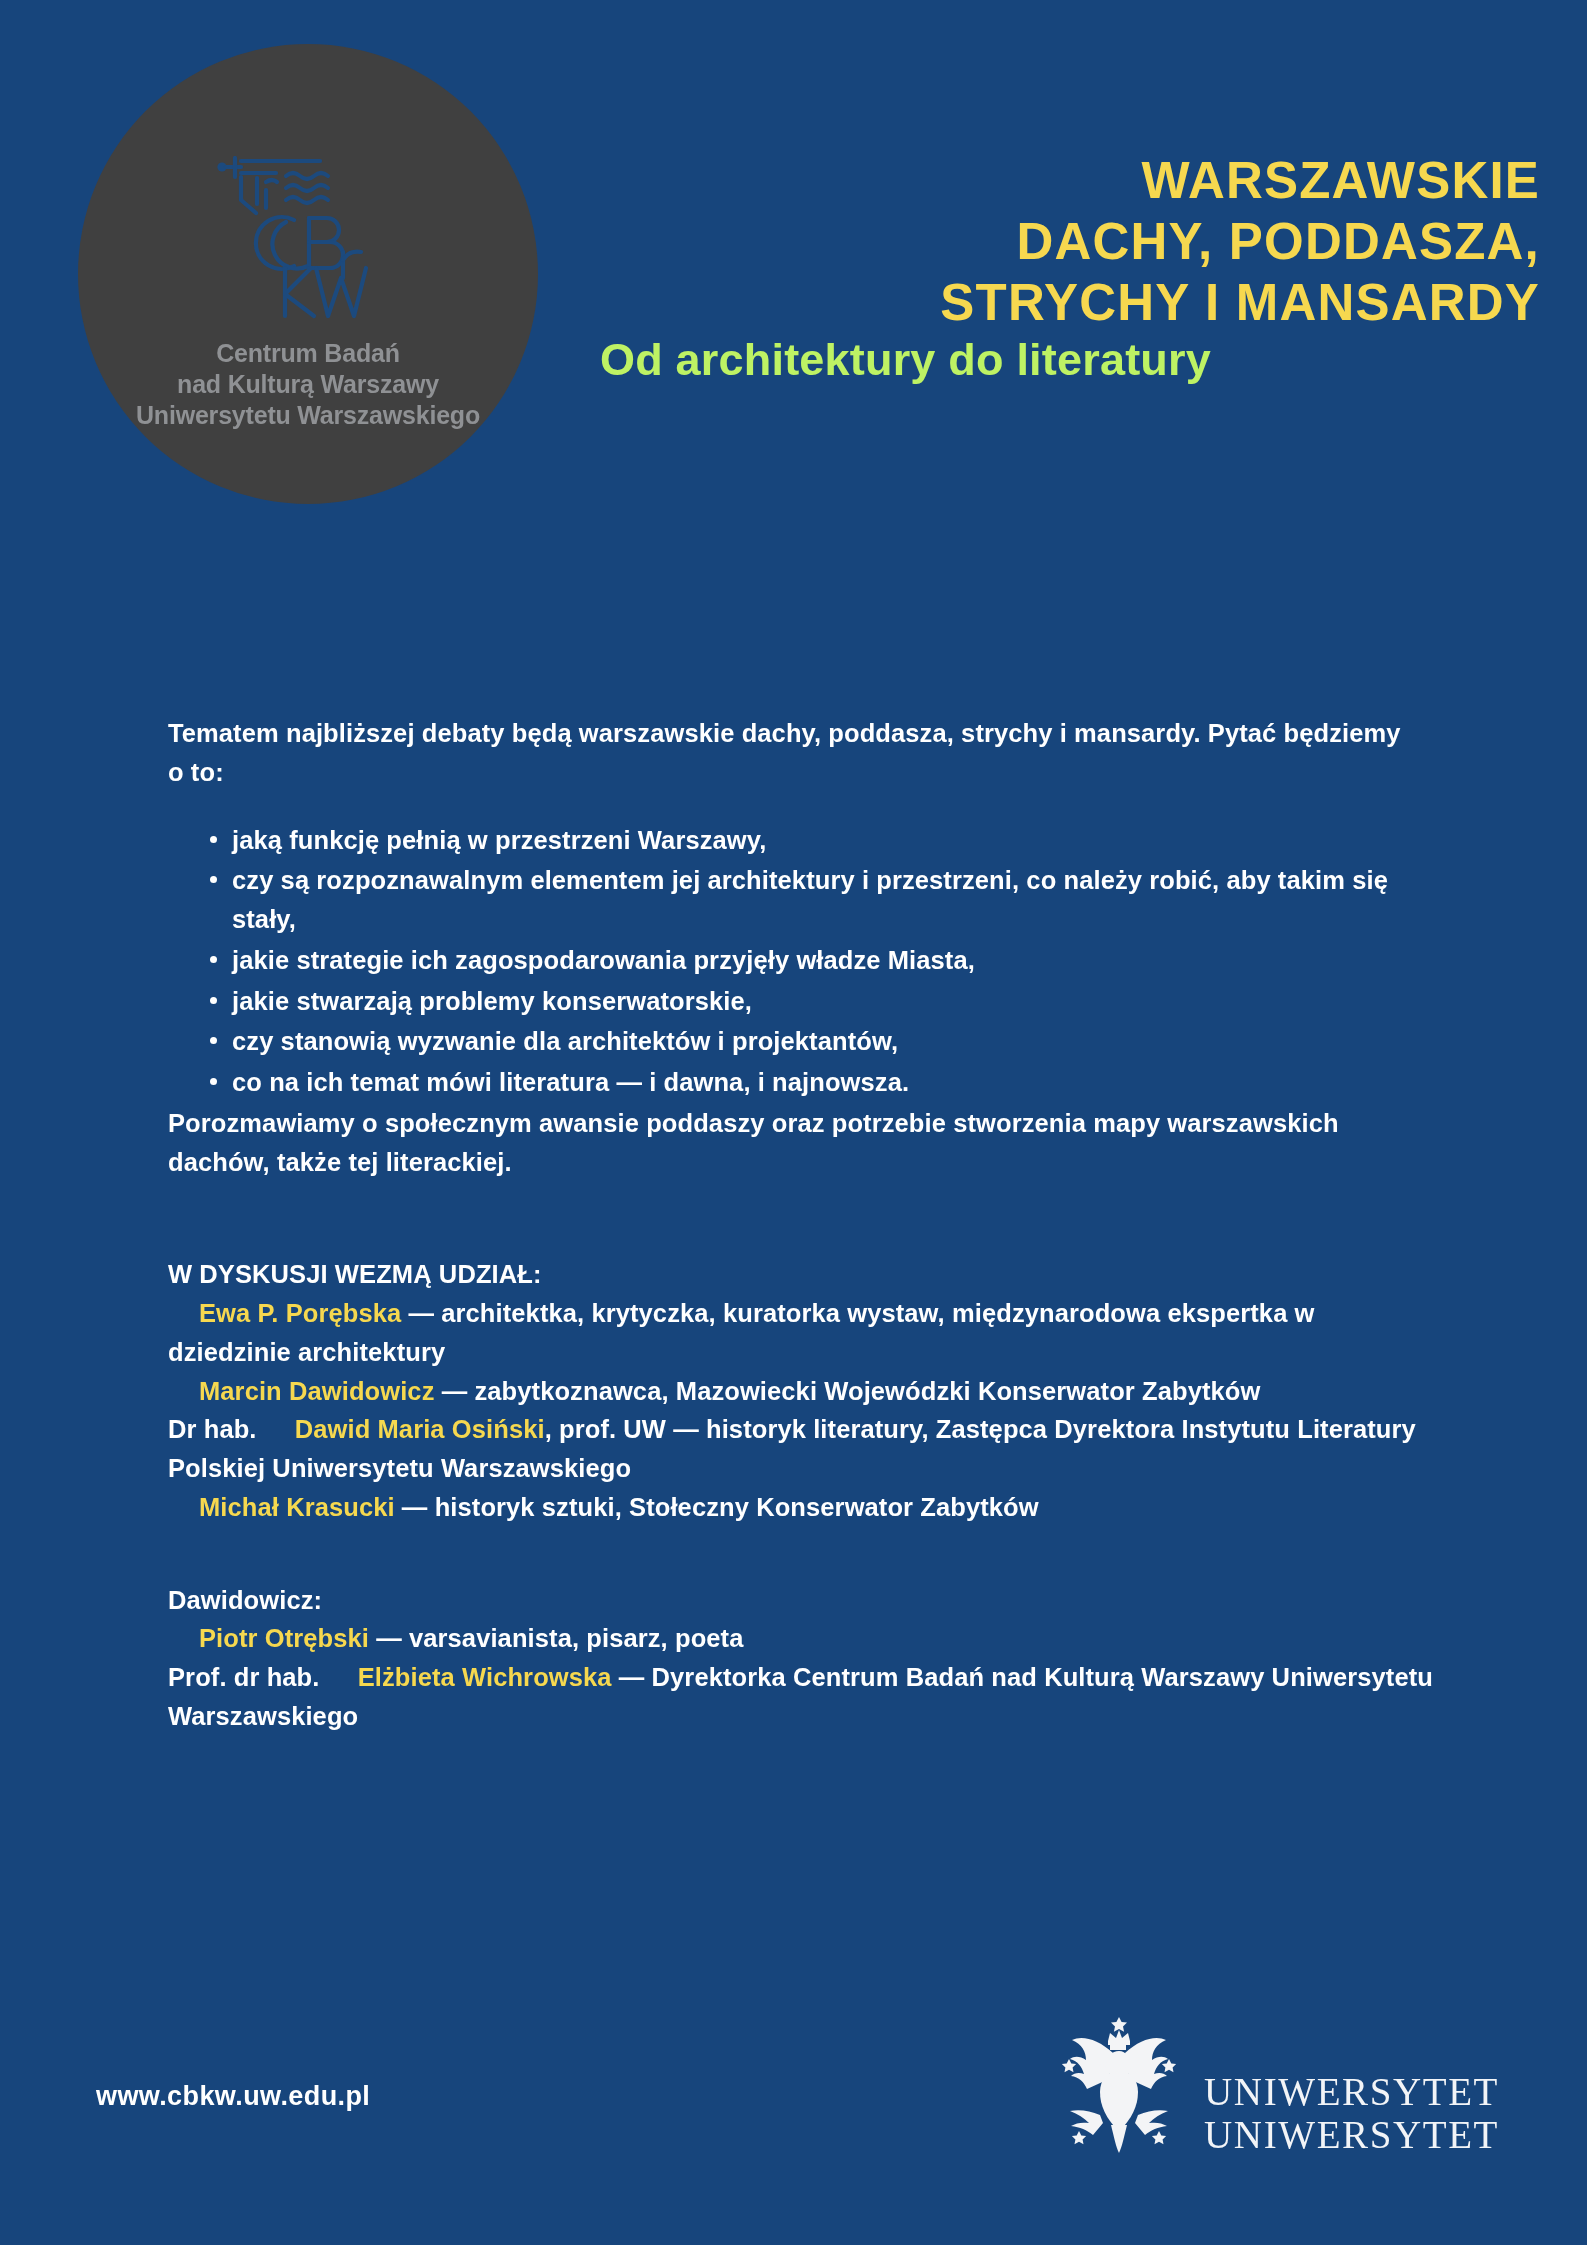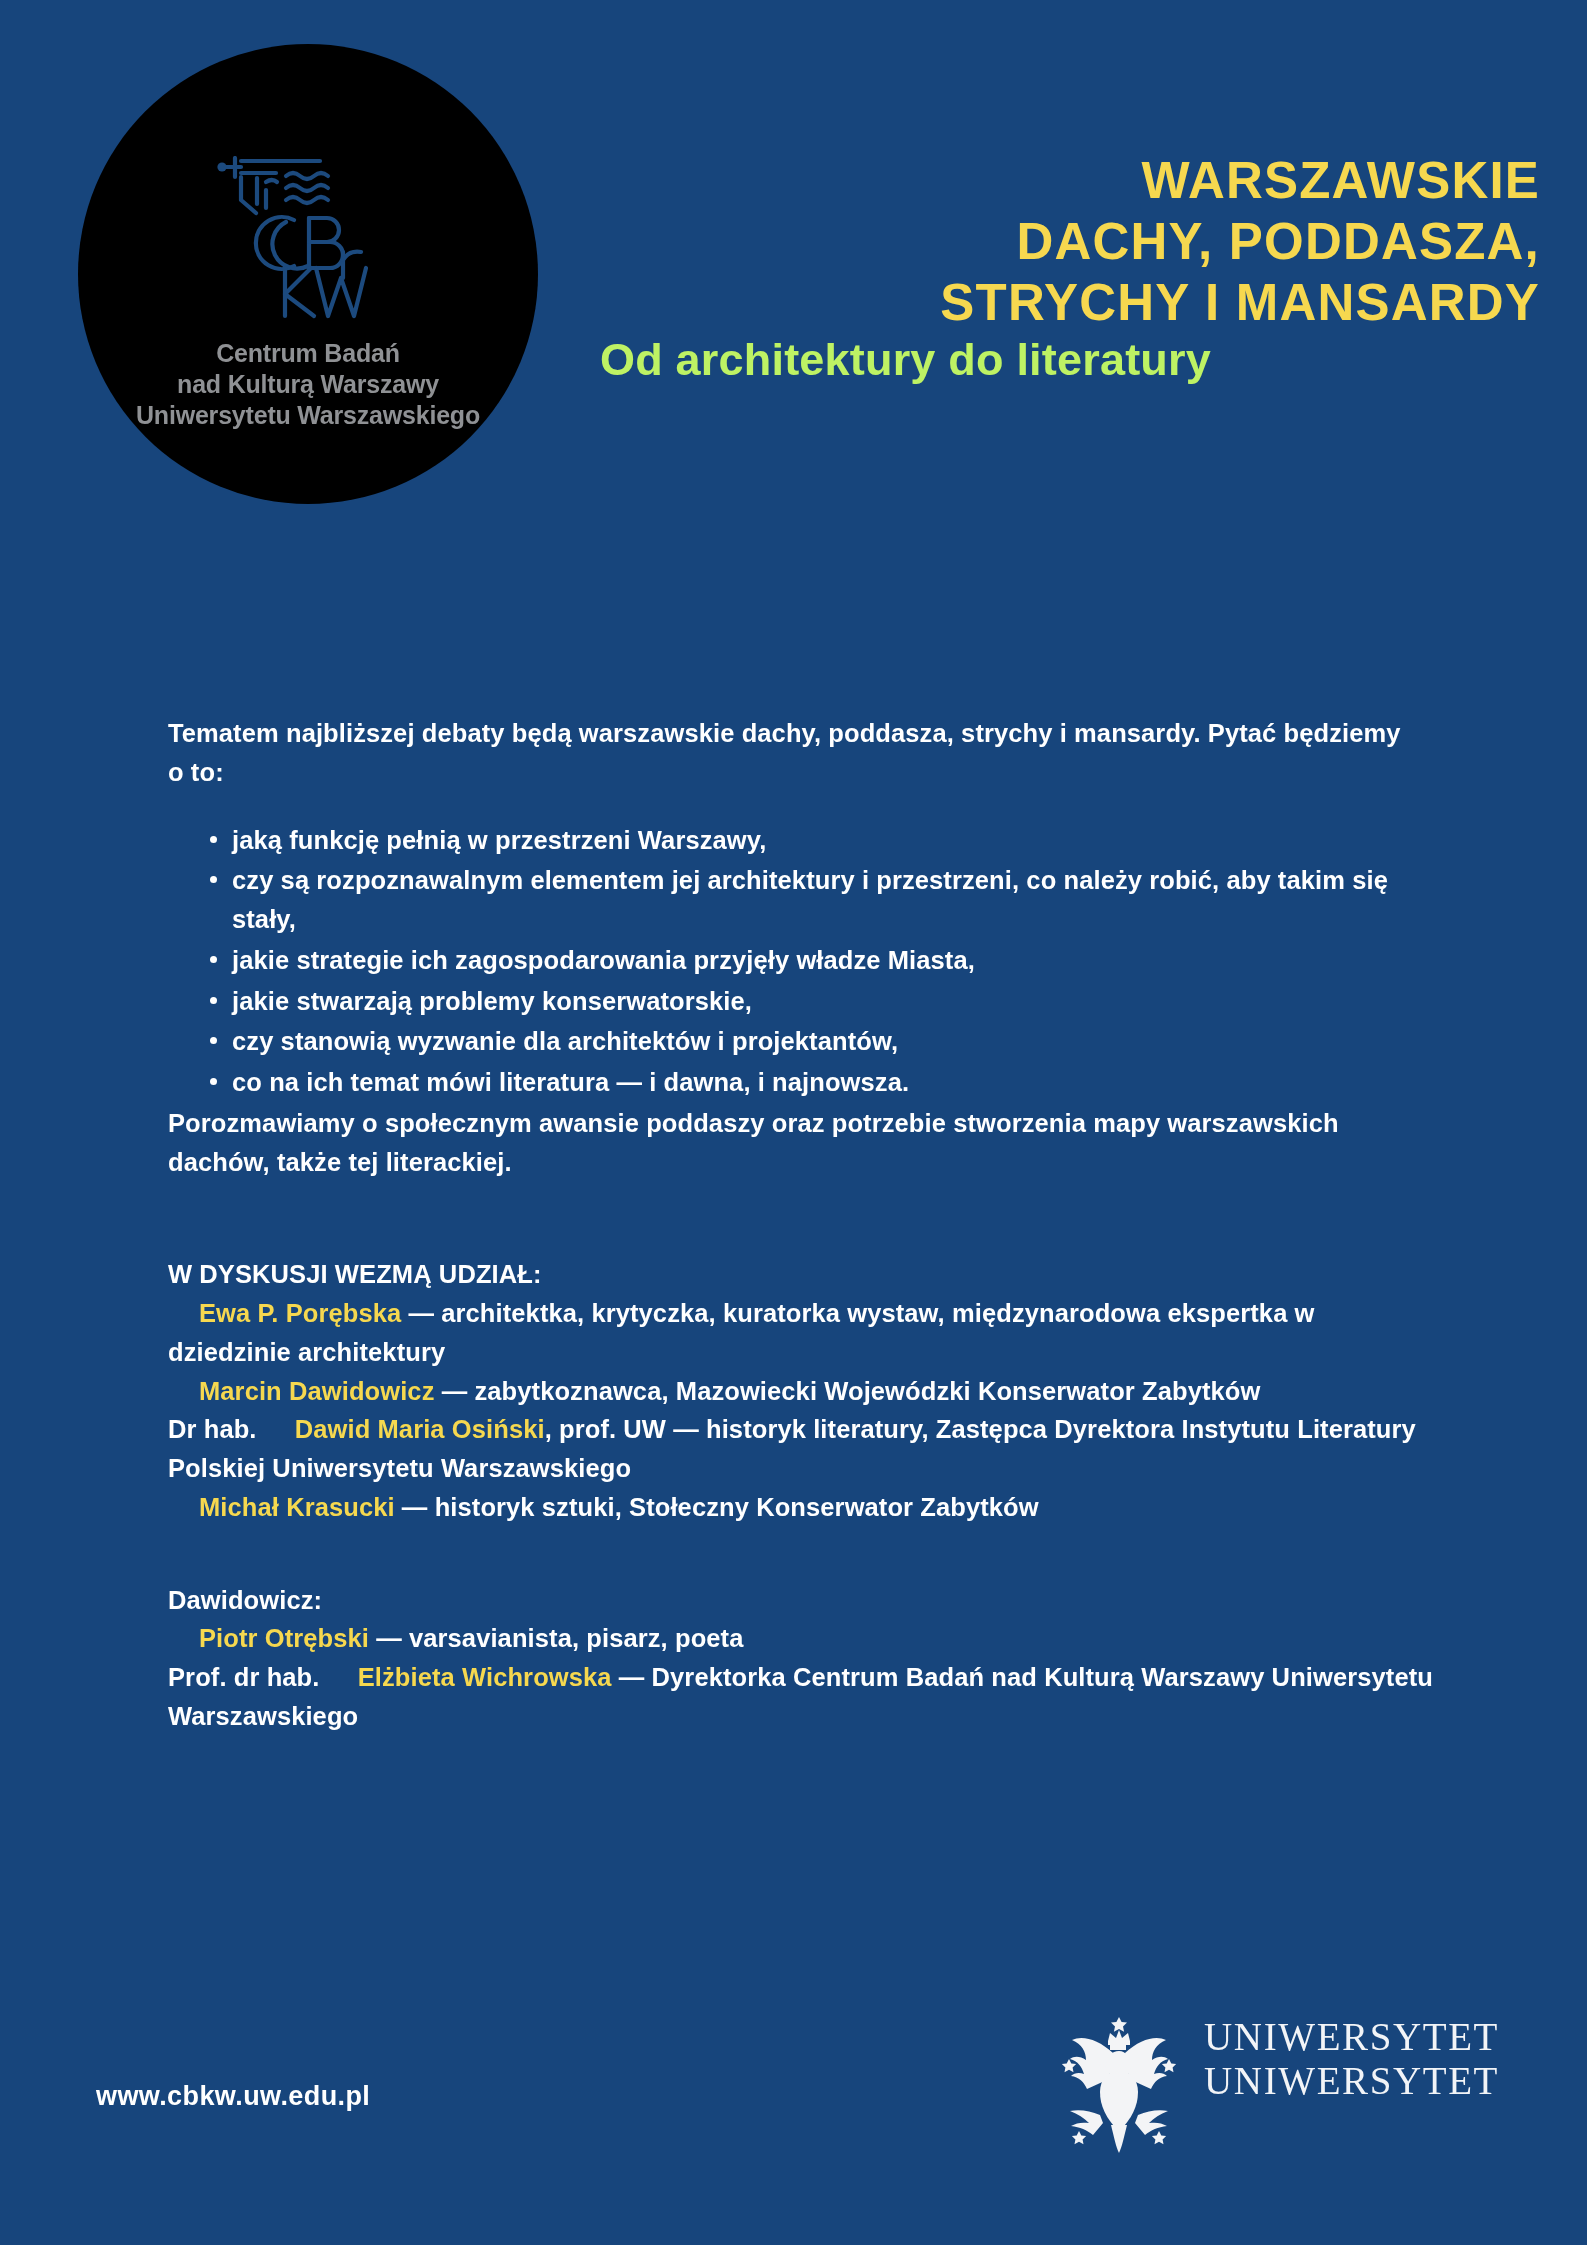--- a/index.html
+++ b/index.html
@@ -13,21 +13,21 @@
   }
 
   
   #header { position:absolute; left:0; top:0; width:1587px; height:560px; }
 
   #logo-circle {
     position:absolute;
     left:78px; top:44px;
     width:460px; height:460px;
     border-radius:50%;
-    background:#000000;
+    background:#404040;
     display:flex;
     flex-direction:column;
     align-items:center;
     justify-content:flex-start;
     padding-top:112px;
   }
   #logo-mark { width:200px; height:168px; display:block; }
   #logo-sub {
     margin-top:14px;
     text-align:center;
@@ -109,21 +109,21 @@
     left:96px; bottom:133px;
     font-size:27px;
     font-weight:600;
     letter-spacing:0.4px;
     color:#ffffff;
   }
   #uw-logo {
     position:absolute;
     right:88px; bottom:88px;
     display:flex;
-    align-items:flex-start;
+    align-items:flex-end;
     gap:22px;
   }
   #uw-eagle { width:126px; height:142px; display:block; }
   #uw-wordmark {
     font-family:"Liberation Serif", serif;
     font-size:39px;
     line-height:1.12;
     letter-spacing:1.6px;
     color:#F2F4F7;
     white-space:nowrap;

